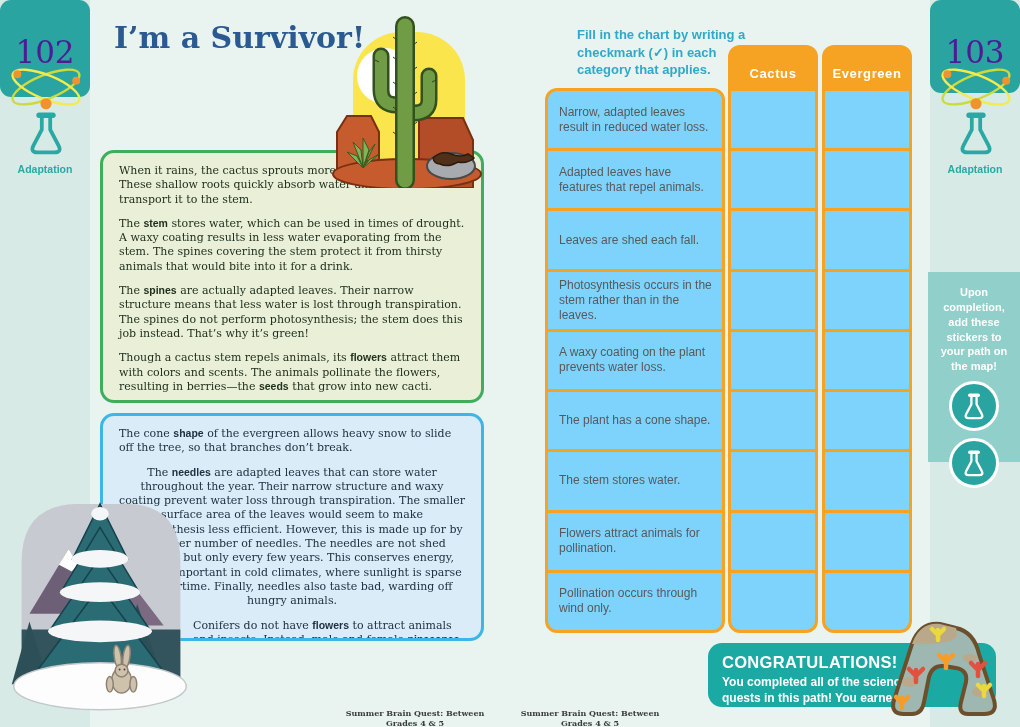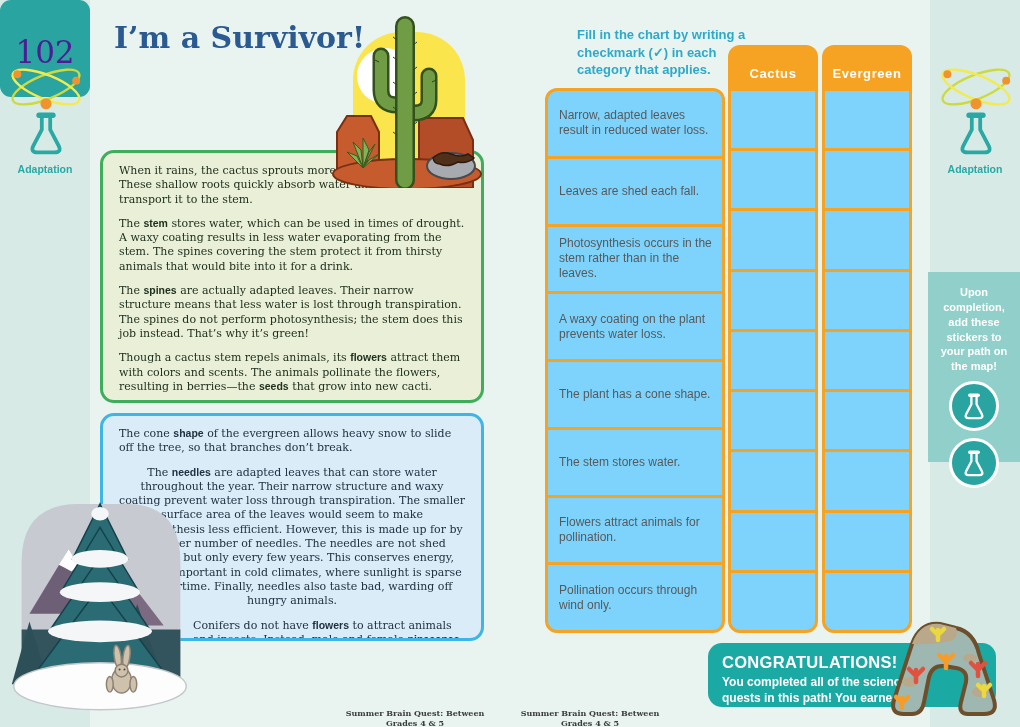--- a/index.html
+++ b/index.html
@@ -170,20 +170,23 @@
   <div class="abs chart-instruction">Fill in the chart by writing a checkmark (✓) in each category that applies.</div>
 
   <div class="abs col-tab" style="left:728px;width:90px;">Cactus</div>
   <div class="abs col-tab" style="left:822px;width:90px;">Evergreen</div>
 
   <div class="abs tcol tcol-labels">
       <div class="trow">
         <span>Narrow, adapted leaves result in reduced water loss.</span>
       </div>
       <div class="trow">
+        <span>Adapted leaves have features that repel animals.</span>
+      </div>
+      <div class="trow">
         <span>Leaves are shed each fall.</span>
       </div>
       <div class="trow">
         <span>Photosynthesis occurs in the stem rather than in the leaves.</span>
       </div>
       <div class="trow">
         <span>A waxy coating on the plant prevents water loss.</span>
       </div>
       <div class="trow">
         <span>The plant has a cone shape.</span>
@@ -215,20 +218,21 @@
       <div class="tcell"></div>
       <div class="tcell"></div>
       <div class="tcell"></div>
       <div class="tcell"></div>
       <div class="tcell"></div>
       <div class="tcell"></div>
       <div class="tcell"></div>
     </div>
 
   <div class="abs side-strip" style="left:930px;"></div>
+  <div class="abs pagenum-box" style="left:930px;top:0;height:93px;">103</div>
   <svg class="abs" style="left:932px;top:56px;" width="88" height="62" viewBox="0 0 100 78">
       <use href="#atom"></use>
     </svg>
   <svg class="abs flask-icon" style="left:955px;top:110px;" width="42" height="47" viewBox="0 0 100 112">
       <use href="#flask"></use>
     </svg>
   <div class="abs adapt-label" style="left:930px;top:163px;">Adaptation</div>
 
   <div class="abs sticker-panel">
     <div class="sticker-text">Upon completion, add these stickers to your path on the map!</div>

